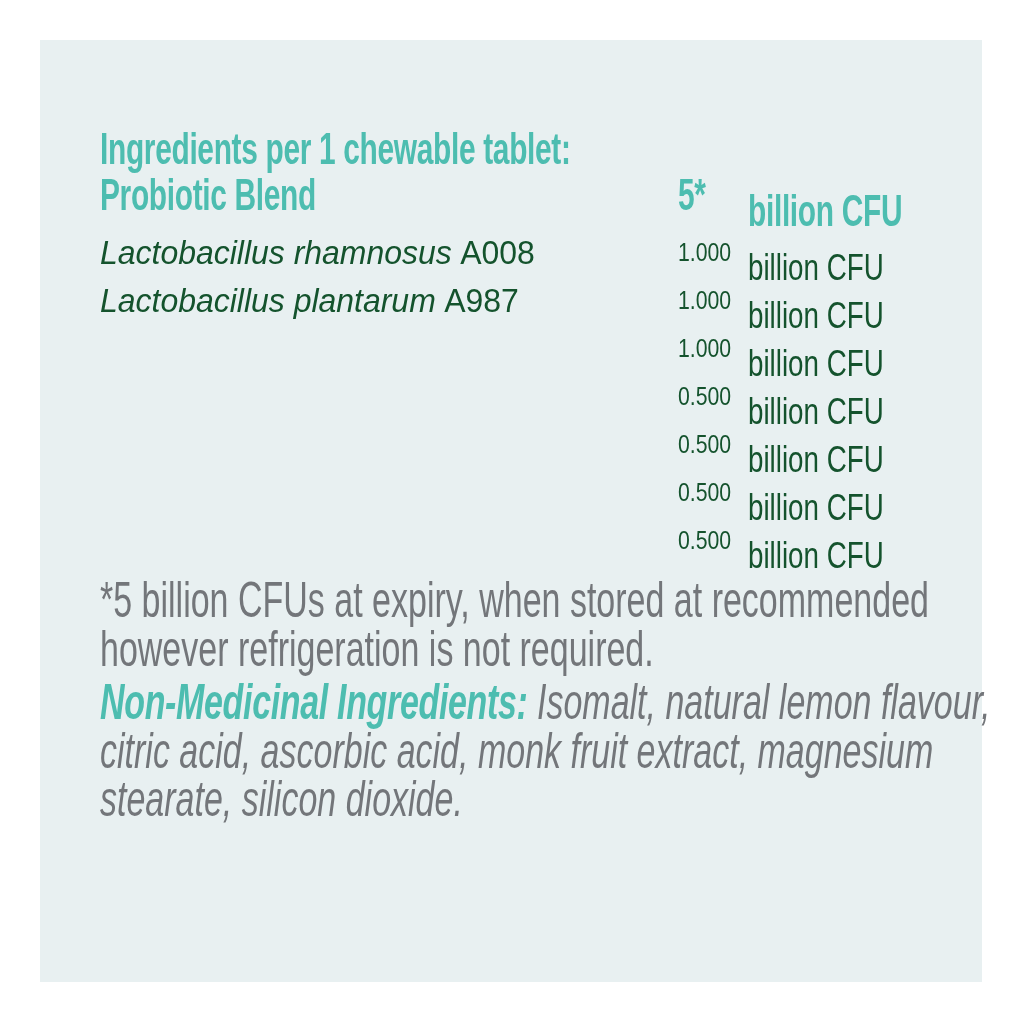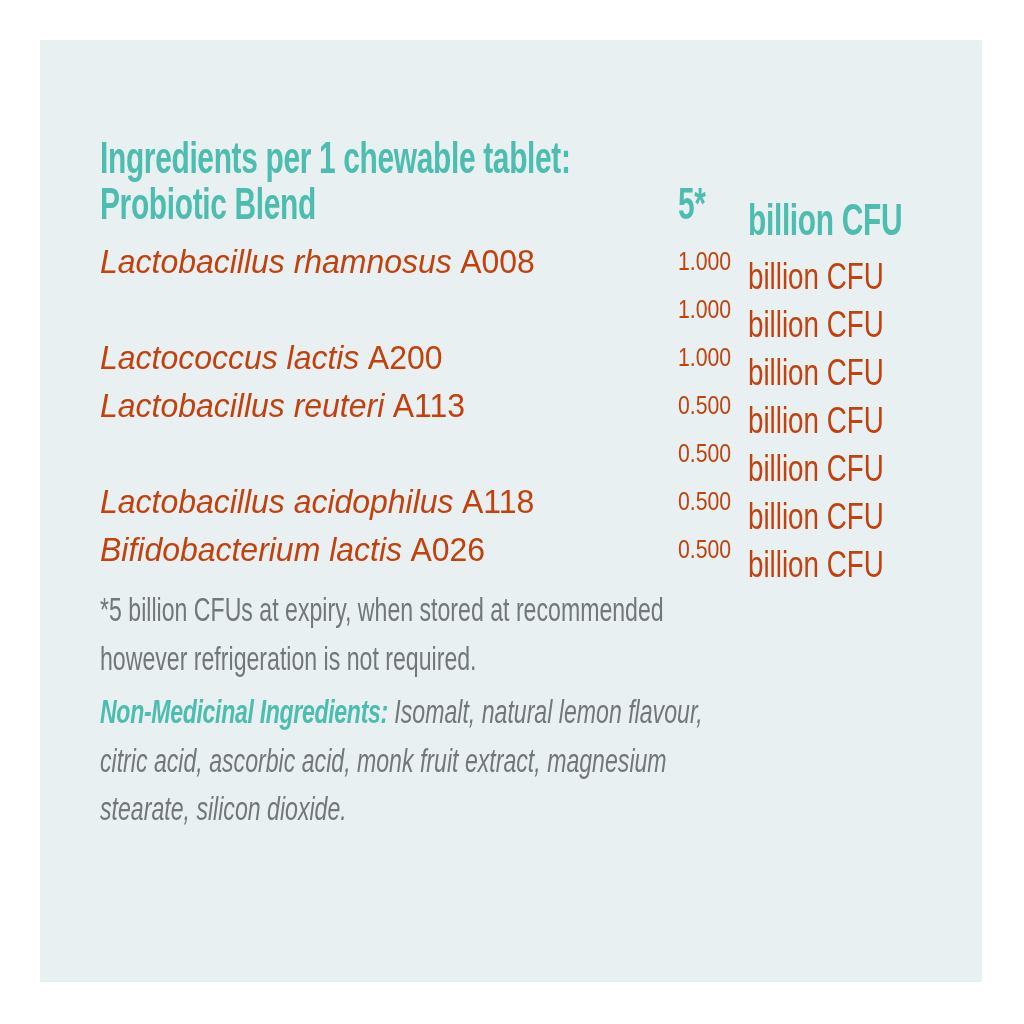--- a/index.html
+++ b/index.html
@@ -21,21 +21,21 @@
     position: absolute;
     left: 40px;
     top: 40px;
     width: 942px;
     height: 942px;
     background: #e8f0f1;
   }
   .content {
     position: absolute;
     left: 60px;   
-    top: 13px;
+    top: 4px;
     width: 850px;
   }
   
   .cx {
     display: inline-block;
     transform-origin: 0 50%;
     white-space: nowrap;
   }
   .teal { color: #4dbdb0; }
 
@@ -52,39 +52,39 @@
 
   .col-amount { position: absolute; left: 578px; top: 0; }
   .col-unit   { position: absolute; left: 648px; top: 0; margin-top: 16px; }
 
   .rows { margin-top: 10px; }
   .ing-row {
     position: relative;
     height: 48px;
     line-height: 48px;
     font-size: 34px;
-    color: #c2410c;
+    color: #14532d;
   }
   .ing-name .cx { transform: scaleX(0.94); }
   .ing-name { font-style: italic; }
   .strain-code { font-style: normal; margin-left: 9px; }
   .amount-val {
     font-size: 25px;
     line-height: 48px;
   }
   .amount-val .cx { transform: scaleX(0.85); }
   .amount-unit {
     font-size: 37px;
     line-height: 48px;
   }
   .amount-unit .cx { transform: scaleX(0.75); }
 
   .para {
     color: #73767a;
-    font-size: 34px;
+    font-size: 50px;
   }
   .para .pline {
     height: 48.5px;
     line-height: 48.5px;
   }
   .para .cx { transform: scaleX(0.68); }
   .footnote { margin-top: 12px; }
   .non-medicinal { margin-top: 5px; font-style: italic; }
   .nm-label {
     color: #4dbdb0;
@@ -111,49 +111,46 @@
 
       <div class="rows">
 
         <div class="ing-row">
           <span class="ing-name"><span class="cx"><span>Lactobacillus rhamnosus</span><span class="strain-code">A008</span></span></span>
           <span class="col-amount amount-val"><span class="cx">1.000</span></span>
           <span class="col-unit amount-unit"><span class="cx">billion CFU</span></span>
         </div>
 
         <div class="ing-row">
+          <span class="ing-name"><span class="cx"><span>Lactobacillus plantarum</span><span class="strain-code">A987</span></span></span>
           <span class="col-amount amount-val"><span class="cx">1.000</span></span>
           <span class="col-unit amount-unit"><span class="cx">billion CFU</span></span>
         </div>
 
         <div class="ing-row">
-          <span class="ing-name"><span class="cx"><span>Lactococcus lactis</span><span class="strain-code">A200</span></span></span>
           <span class="col-amount amount-val"><span class="cx">1.000</span></span>
           <span class="col-unit amount-unit"><span class="cx">billion CFU</span></span>
         </div>
 
         <div class="ing-row">
-          <span class="ing-name"><span class="cx"><span>Lactobacillus reuteri</span><span class="strain-code">A113</span></span></span>
           <span class="col-amount amount-val"><span class="cx">0.500</span></span>
           <span class="col-unit amount-unit"><span class="cx">billion CFU</span></span>
         </div>
 
         <div class="ing-row">
           <span class="col-amount amount-val"><span class="cx">0.500</span></span>
           <span class="col-unit amount-unit"><span class="cx">billion CFU</span></span>
         </div>
 
         <div class="ing-row">
-          <span class="ing-name"><span class="cx"><span>Lactobacillus acidophilus</span><span class="strain-code">A118</span></span></span>
           <span class="col-amount amount-val"><span class="cx">0.500</span></span>
           <span class="col-unit amount-unit"><span class="cx">billion CFU</span></span>
         </div>
 
         <div class="ing-row">
-          <span class="ing-name"><span class="cx"><span>Bifidobacterium lactis</span><span class="strain-code">A026</span></span></span>
           <span class="col-amount amount-val"><span class="cx">0.500</span></span>
           <span class="col-unit amount-unit"><span class="cx">billion CFU</span></span>
         </div>
 
       </div>
 
       <div class="para footnote">
         <div class="pline"><span class="cx">*5 billion CFUs at expiry, when stored at recommended</span></div>
         <div class="pline"><span class="cx">however refrigeration is not required.</span></div>
       </div>

